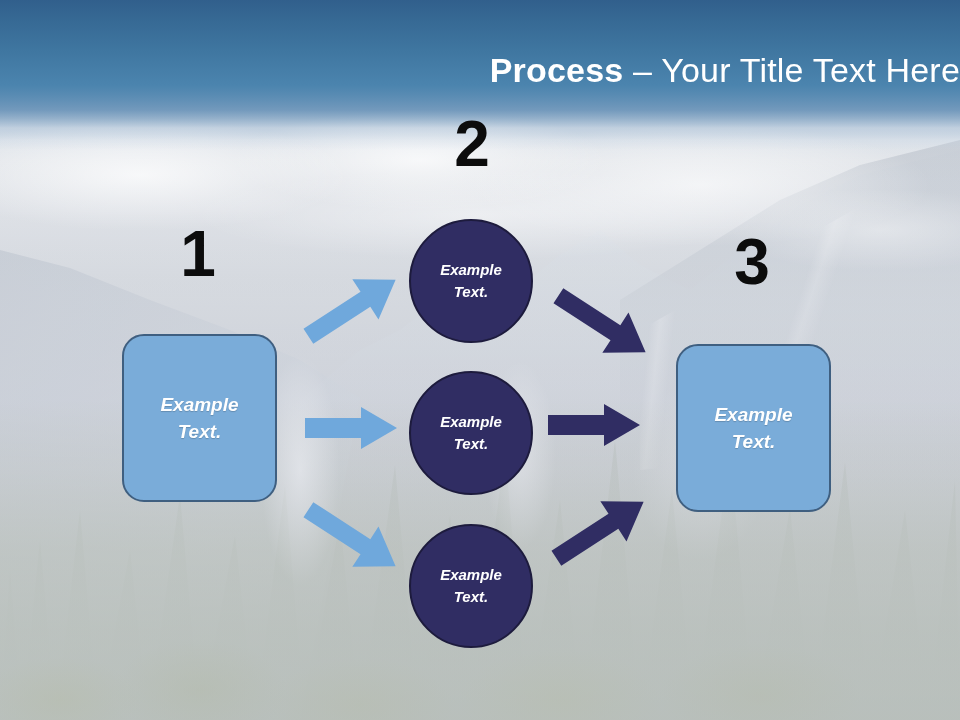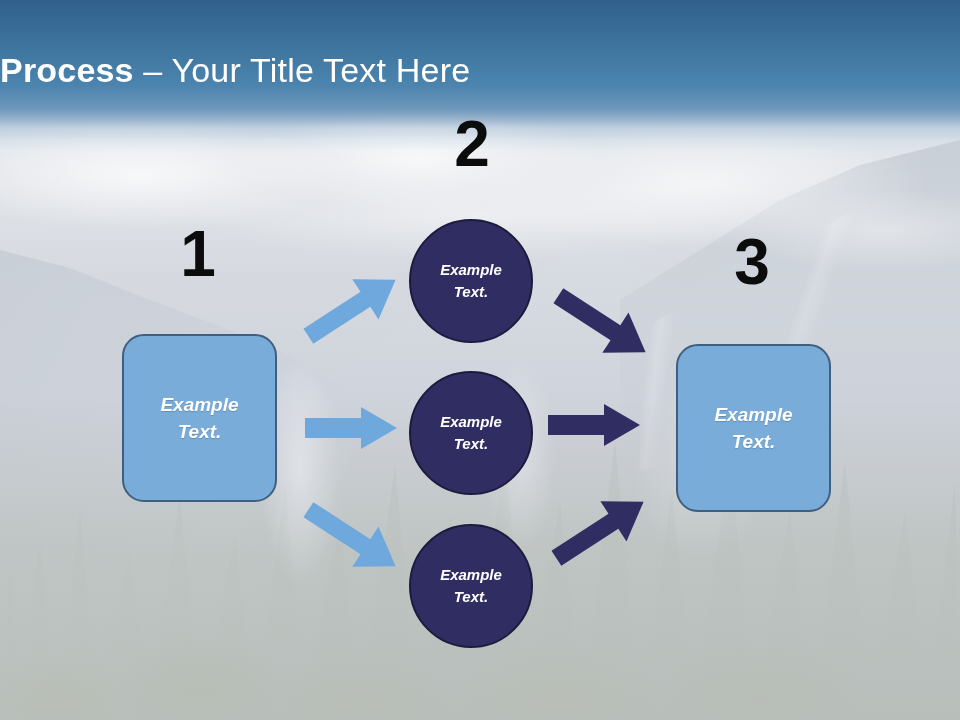--- a/index.html
+++ b/index.html
@@ -132,21 +132,21 @@
   
   .header-band {
     position: absolute; left: 0; top: 0; width: 960px; height: 150px;
     background: linear-gradient(to bottom,
       #315f8c 0px, #376a95 22px, #3f76a0 50px, #4b84ae 85px,
       rgba(110,150,186,0.85) 110px, rgba(195,210,226,0.55) 128px, rgba(226,230,236,0.0) 150px);
     pointer-events: none;
   }
   .header-title {
     position: absolute; left: 0; top: 50px; width: 960px;
-    text-align: left;
+    text-align: right;
     color: #ffffff;
     font-size: 34px;
     line-height: 40px;
     letter-spacing: .2px;
     white-space: nowrap;
   }
   .header-title .bold { font-weight: bold; }
   .header-title .rest { font-weight: normal; }
 
   

